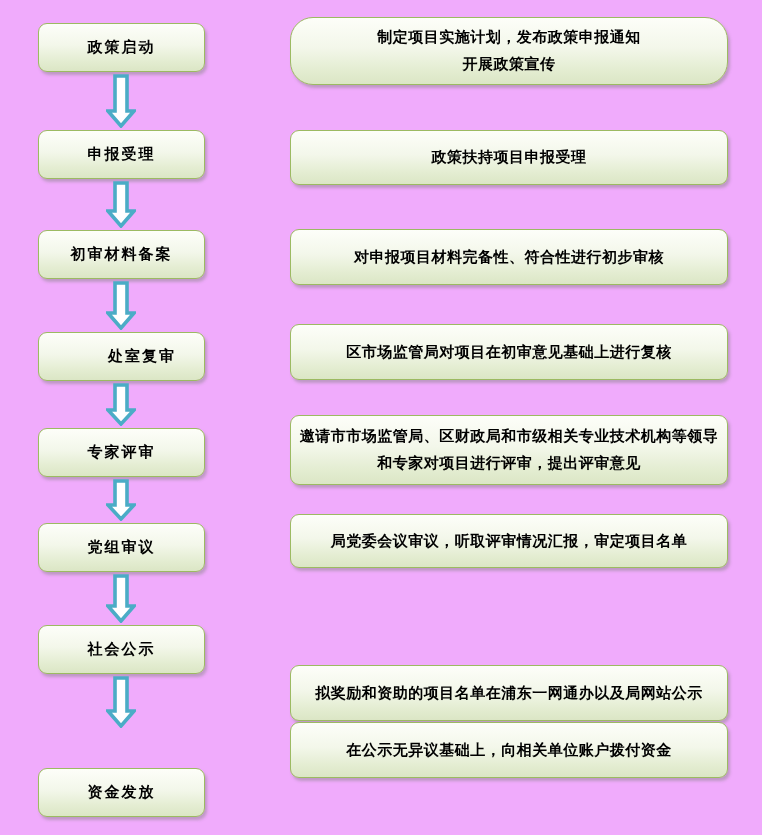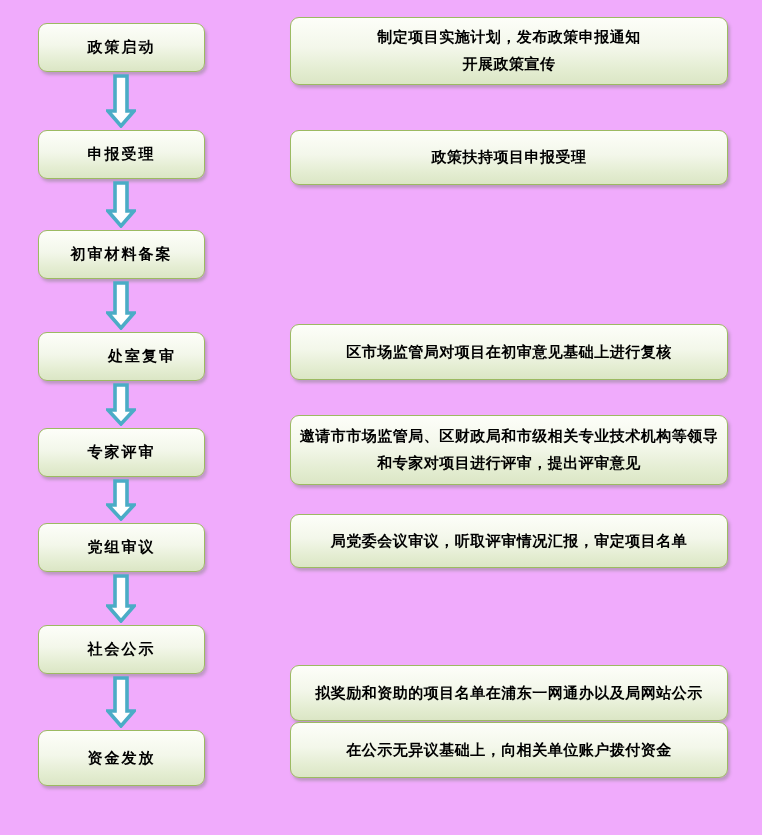--- a/index.html
+++ b/index.html
@@ -49,38 +49,41 @@
     display: block;
   }
 </style>
 </head>
 <body>
 
 <div class="canvas" style="--box-border: #9cba62; --box-fill-top: #fdfef9; --box-fill-bottom: #dbe6c5; --text-color: #000000;">
     <div class="stage-box" style="left: 38px; top: 23px; width: 167px; height: 49px;">
       <span>政策启动</span>
     </div>
-    <div class="desc-box" style="left: 290px; top: 17px; width: 438px; height: 68px;">
+    <div class="desc-box" style="left: 290px; top: 17px; width: 438px; height: 68px; border-radius: 23px;">
       <span>制定项目实施计划，发布政策申报通知
 开展政策宣传</span>
     </div>
     <svg class="flow-arrow" width="30" height="54" viewBox="0 0 30 54" style="left: 106px; top: 74px;">
       <path d="M9,2 L21,2 L21,37 L28,37 L15,52 L2,37 L9,37 Z" fill="#ffffff" stroke="#4bacc6" stroke-width="3.6" stroke-linejoin="miter"></path>
     </svg>
     <div class="stage-box" style="left: 38px; top: 130px; width: 167px; height: 49px;">
       <span>申报受理</span>
     </div>
     <div class="desc-box" style="left: 290px; top: 130px; width: 438px; height: 55px;">
       <span>政策扶持项目申报受理</span>
     </div>
     <svg class="flow-arrow" width="30" height="47" viewBox="0 0 30 47" style="left: 106px; top: 181px;">
       <path d="M9,2 L21,2 L21,30 L28,30 L15,45 L2,30 L9,30 Z" fill="#ffffff" stroke="#4bacc6" stroke-width="3.6" stroke-linejoin="miter"></path>
     </svg>
     <div class="stage-box" style="left: 38px; top: 230px; width: 167px; height: 49px;">
       <span>初审材料备案</span>
+    </div>
+    <div class="desc-box" style="left: 290px; top: 229px; width: 438px; height: 56px;">
+      <span>对申报项目材料完备性、符合性进行初步审核</span>
     </div>
     <svg class="flow-arrow" width="30" height="49" viewBox="0 0 30 49" style="left: 106px; top: 281px;">
       <path d="M9,2 L21,2 L21,32 L28,32 L15,47 L2,32 L9,32 Z" fill="#ffffff" stroke="#4bacc6" stroke-width="3.6" stroke-linejoin="miter"></path>
     </svg>
     <div class="stage-box" style="left: 38px; top: 332px; width: 167px; height: 49px; padding-left: 41px;">
       <span>处室复审</span>
     </div>
     <div class="desc-box" style="left: 290px; top: 324px; width: 438px; height: 56px;">
       <span>区市场监管局对项目在初审意见基础上进行复核</span>
     </div>
@@ -108,19 +111,19 @@
     </svg>
     <div class="stage-box" style="left: 38px; top: 625px; width: 167px; height: 49px;">
       <span>社会公示</span>
     </div>
     <div class="desc-box" style="left: 290px; top: 617px; width: 438px; height: 56px; margin-top: 48px;">
       <span>拟奖励和资助的项目名单在浦东一网通办以及局网站公示</span>
     </div>
     <svg class="flow-arrow" width="30" height="52" viewBox="0 0 30 52" style="left: 106px; top: 676px;">
       <path d="M9,2 L21,2 L21,35 L28,35 L15,50 L2,35 L9,35 Z" fill="#ffffff" stroke="#4bacc6" stroke-width="3.6" stroke-linejoin="miter"></path>
     </svg>
-    <div class="stage-box" style="left: 38px; top: 730px; width: 167px; height: 56px;">
+    <div class="stage-box" style="left: 38px; top: 768px; width: 167px; height: 49px;">
       <span>资金发放</span>
     </div>
     <div class="desc-box" style="left: 290px; top: 722px; width: 438px; height: 56px;">
       <span>在公示无异议基础上，向相关单位账户拨付资金</span>
     </div>
   </div>
 
 </body></html>

